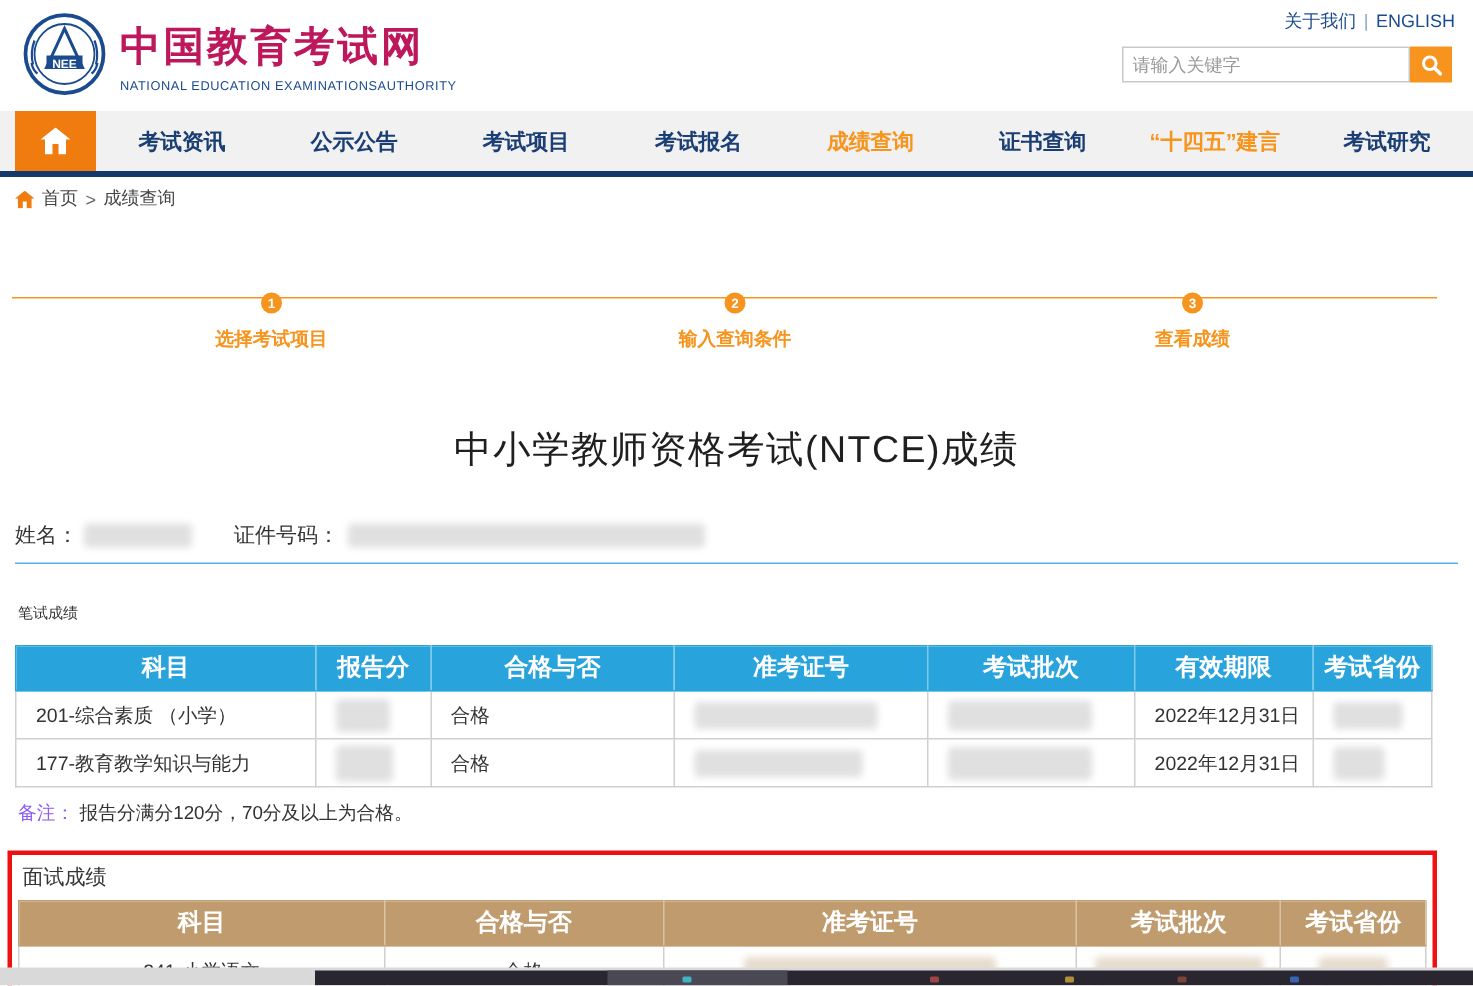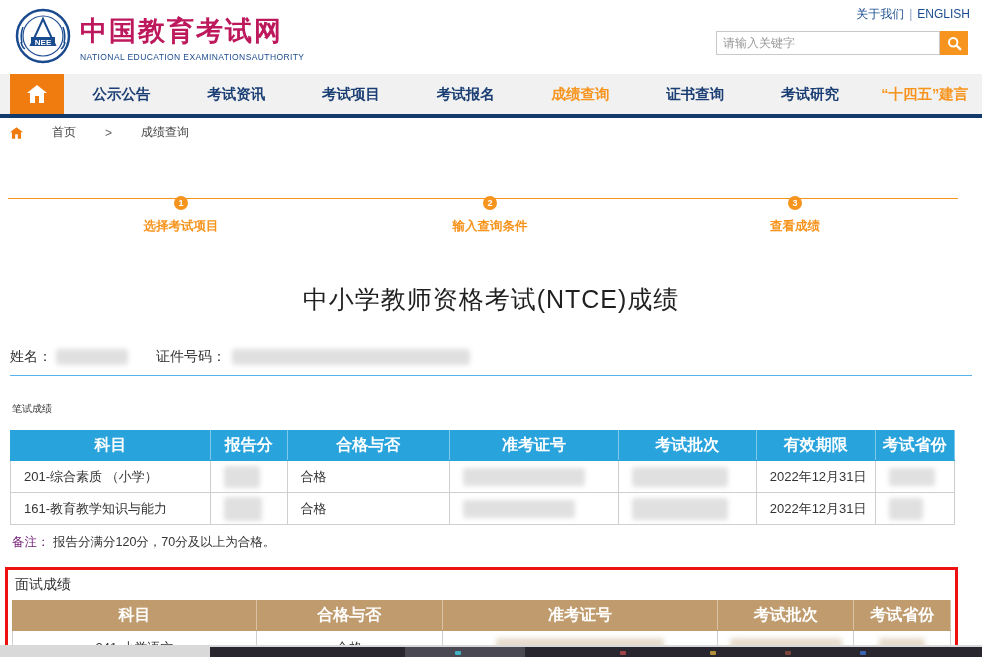--- a/index.html
+++ b/index.html
@@ -9,32 +9,32 @@
   
   .header { position:relative; height:74px; background:#fff; }
   .logo-wrap { position:absolute; left:14px; top:7px; width:58px; height:58px;text-align:right; }
   .brand { position:absolute; left:80px; top:13px; }
   .brand-name { font-size:27px; font-weight:bold; color:#be185d; letter-spacing:2px; }
   .brand-sub { font-size:8.5px; color:#1b4b8f; letter-spacing:0.4px; margin-top:3px; }
   .top-links { position:absolute; right:12px; top:6px; font-size:12px; color:#1b4b8f; }
   .top-links span { cursor:pointer; }
   .top-links .sep { color:#8aa3c4; margin:0 5px; }
   .search-area { position:absolute; right:14px; top:31px; display:flex; }
-  .search-input { width:224px; height:24px; border:1px solid #c9c9c9; font-size:12px; padding:0 6px; color:#333; outline:none; }
+  .search-input { width:192px; height:24px; border:1px solid #c9c9c9; font-size:12px; padding:0 6px; color:#333; outline:none; }
   .search-input::placeholder { color:#999; }
   .search-btn { width:28px; height:24px; background:#f7941d; border:none; cursor:pointer; display:flex; align-items:center; justify-content:center; }
 
   
   .nav { display:flex; height:44px; background:#f1f1f1; border-bottom:4px solid #14396b; align-items:stretch; }
   .nav-home { width:54px; margin-left:10px; background:#f07b0f; display:flex; align-items:center; justify-content:center; cursor:pointer; }
   .nav-item { flex:1; display:flex; align-items:center; justify-content:center; font-size:14.5px; font-weight:bold; color:#1b3f74; cursor:pointer; }
   .nav-item.orange { color:#f7941d; }
 
   
-  .breadcrumb { display:flex; align-items:center; padding:6px 10px 4px 10px; font-size:12px; color:#444;gap:24px; }
+  .breadcrumb { display:flex; align-items:center; padding:6px 10px 4px 10px; font-size:12px; color:#444; }
   .breadcrumb .bc-sep { margin:0 5px; color:#666; }
   .bc-home-icon { margin-right:5px; display:inline-flex; }
 
   
   .steps { position:relative; margin-top:42px; height:52px; }
   .step-line { position:absolute; left:8px; right:24px; top:11px; height:1px; background:#f7941d; }
   .step { position:absolute; top:5px; width:160px; margin-left:-80px; text-align:center; }
   .step-dot { display:inline-block; width:14px; height:14px; border-radius:50%; background:#f7941d; color:#fff; font-size:9px; font-weight:bold; line-height:14px; text-align:center; }
   .step-label { margin-top:8px; font-size:12.5px; font-weight:bold; color:#f7941d; }
   .step1 { left:181px; } .step2 { left:490px; } .step3 { left:795px; }
@@ -54,21 +54,21 @@
   .section-label { margin:26px 12px 4px 12px; font-size:10px; color:#333; }
 
   
   table { border-collapse:collapse; width:945px; margin:14px 12px 0 10px; table-layout:fixed; }
   th { color:#fff; font-size:16px; font-weight:bold; height:30px; border:1px solid #d9d9d9; }
   .t-written th { background:#29a3dc; border-color:#29a3dc; border-right-color:#7fc9ea; }
   td { height:32px; border:1px solid #cfcfcf; font-size:13px; color:#333; padding-left:13px; background:#fff; }
   .t-written .c0{width:21.2%}.t-written .c1{width:8.1%}.t-written .c2{width:17.2%}.t-written .c3{width:17.9%}.t-written .c4{width:14.6%}.t-written .c5{width:12.6%}.t-written .c6{width:8.4%}
 
   .note { margin:9px 12px 0 12px; font-size:12.5px; color:#333; }
-  .note .note-label { color:#701a75;margin-top:15px; }
+  .note .note-label { color:#8b5cf6;margin-top:15px; }
 
   
   .interview-box { margin:16px 12px 0 5px; border:3px solid #ee1111; width:953px; padding:3px 4px 5px 4px; background:#fff; }
   .interview-title { font-size:14px; color:#333; padding:3px 0 6px 3px; }
   .t-interview { width:100%; margin:0; }
   .t-interview th { background:#bf9b6e; border-color:#bf9b6e; border-right-color:#d9c3a4; }
   .t-interview td { text-align:center; padding-left:0; height:35px; }
   .t-interview .d0{width:26%}.t-interview .d1{width:19.8%}.t-interview .d2{width:29.4%}.t-interview .d3{width:14.5%}.t-interview .d4{width:10.3%}
 
   
@@ -110,28 +110,28 @@
       </button>
     </div>
   </div>
 
   <div class="nav">
     <div class="nav-home">
       <svg width="20" height="18" viewBox="0 0 20 18">
         <path d="M10 0 L20 8 L17 8 L17 18 L12 18 L12 11 L8 11 L8 18 L3 18 L3 8 L0 8 Z" fill="#ffffff"></path>
       </svg>
     </div>
+    <div class="nav-item">考试资讯</div>
     <div class="nav-item">公示公告</div>
-    <div class="nav-item">考试资讯</div>
     <div class="nav-item">考试项目</div>
     <div class="nav-item">考试报名</div>
     <div class="nav-item orange">成绩查询</div>
     <div class="nav-item">证书查询</div>
+    <div class="nav-item orange">“十四五”建言</div>
     <div class="nav-item">考试研究</div>
-    <div class="nav-item orange">“十四五”建言</div>
   </div>
 
   <div class="breadcrumb">
     <span class="bc-home-icon">
       <svg width="13" height="12" viewBox="0 0 20 18">
           <path d="M10 0 L20 8 L17 8 L17 18 L12 18 L12 11 L8 11 L8 18 L3 18 L3 8 L0 8 Z" fill="#f07b0f"></path>
         </svg>
     </span>
     <span>首页</span>
     <span class="bc-sep">&gt;</span>
@@ -181,21 +181,21 @@
       <tr>
         <td>201-综合素质 （小学）</td>
         <td><span class="blob" style="width:36px;height:22px;"></span></td>
         <td>合格</td>
         <td><span class="blob" style="width:122px;height:18px;"></span></td>
         <td><span class="blob" style="width:96px;height:20px;"></span></td>
         <td>2022年12月31日</td>
         <td><span class="blob" style="width:46px;height:18px;"></span></td>
       </tr>
       <tr>
-        <td>161-教育教学知识与能力</td>
+        <td>177-教育教学知识与能力</td>
         <td><span class="blob" style="width:38px;height:24px;"></span></td>
         <td>合格</td>
         <td><span class="blob" style="width:112px;height:18px;"></span></td>
         <td><span class="blob" style="width:96px;height:22px;"></span></td>
         <td>2022年12月31日</td>
         <td><span class="blob" style="width:34px;height:22px;"></span></td>
       </tr>
     </tbody>
   </table>
 

